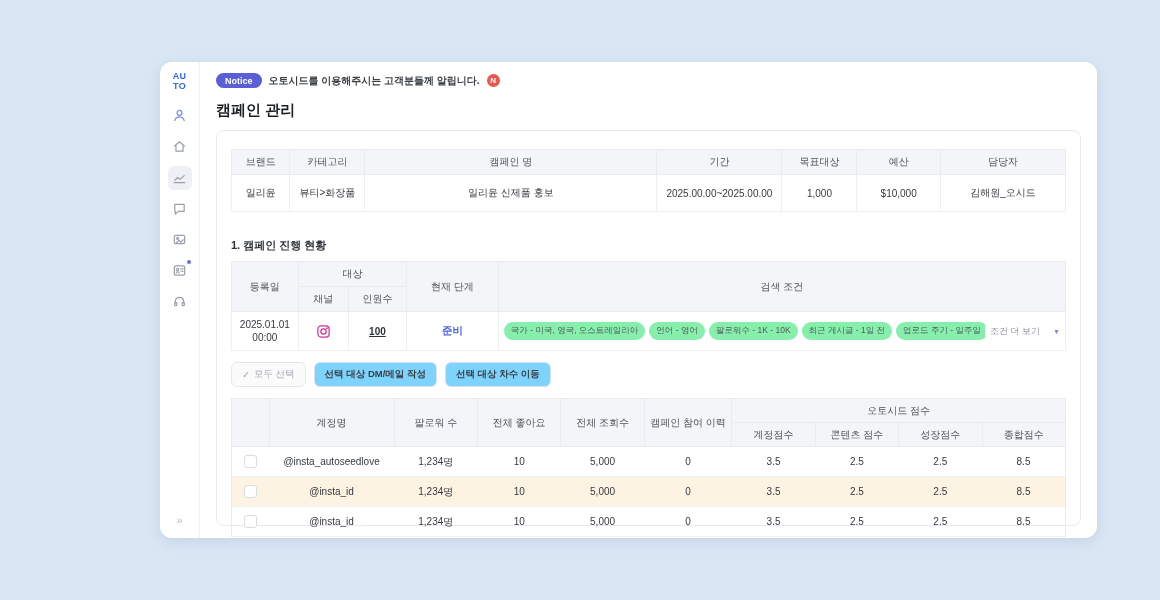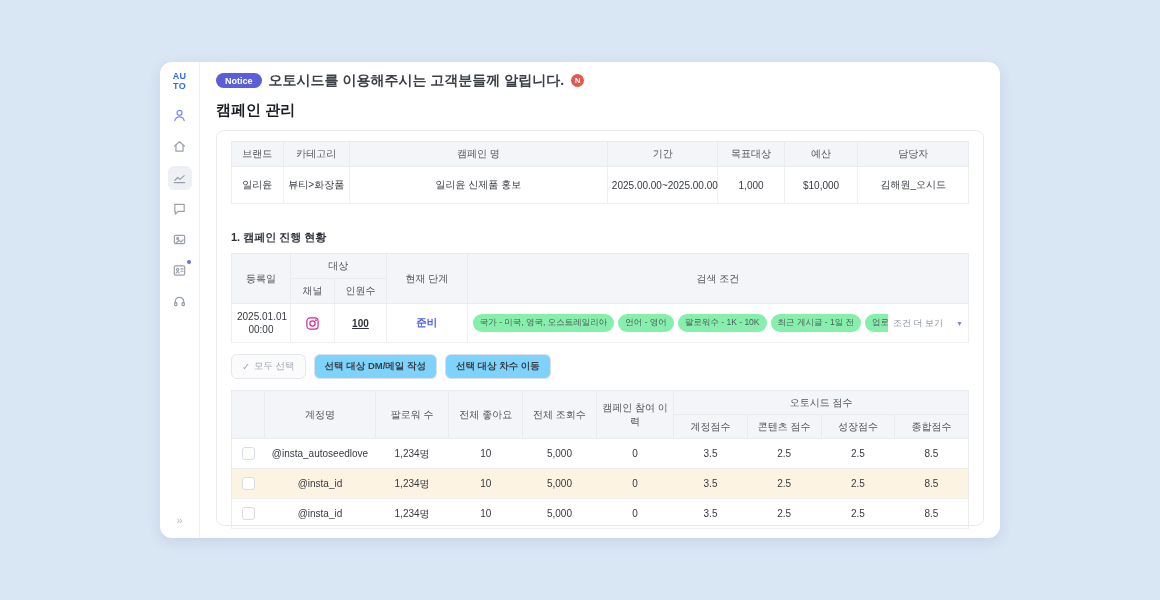--- a/index.html
+++ b/index.html
@@ -1,57 +1,57 @@
 <!DOCTYPE html>
 <html><head>
 <meta charset="utf-8">
 <style>
   * { margin:0; padding:0; box-sizing:border-box; }
   html,body { width:1160px; height:600px; }
   body { background:#d9e6f4; font-family:"Liberation Sans","DejaVu Sans",sans-serif; position:relative; overflow:hidden; }
 
-  .window { position:absolute; left:160px; top:62px; width:840px; height:476px; background:#fff;
+  .window { position:absolute; left:160px; top:62px; width:937px; height:476px; background:#fff;
             border-radius:12px; box-shadow:0 4px 14px rgba(40,60,100,.10); display:flex; overflow:hidden; }
 
   
   .sidebar { width:40px; border-right:1px solid #f0f1f5; display:flex; flex-direction:column; align-items:center;
              padding:10px 0 12px; flex-shrink:0; }
   .logo { display:flex; flex-direction:column; align-items:center; font-weight:800; font-size:9px;
           color:#2f6bf0; line-height:1.1; letter-spacing:.3px; }
   .side-icons { display:flex; flex-direction:column; gap:7px; margin-top:12px; align-items:center; }
   .sicon { width:24px; height:24px; border-radius:6px; display:flex; align-items:center; justify-content:center;
            cursor:pointer; position:relative; }
   .sicon.active { background:#eef0f5; }
   .sicon svg { width:15px; height:15px; stroke:#9aa0ab; fill:none; stroke-width:1.3; stroke-linecap:round; stroke-linejoin:round; }
   .sicon.tinted svg { stroke:#7d8bf0; }
   .dot-badge { position:absolute; top:1px; right:1px; width:4px; height:4px; border-radius:50%; background:#6a6ee0; }
   .collapse { margin-top:auto; color:#b4bac2; font-size:11px; cursor:pointer; }
 
   
   .content { flex:1; padding:10px 16px 12px; display:flex; flex-direction:column; min-width:0; }
   .notice-row { display:flex; align-items:center; gap:7px; height:17px; }
   .notice-badge { background:#5a5fd8; color:#fff; font-size:9px; font-weight:700; padding:2.5px 9px; border-radius:9px; }
-  .notice-text { font-size:14px; color:#3c4046; font-weight:600; }
+  .notice-text { font-size:10px; color:#3c4046; font-weight:600; }
   .notice-icon { width:13px; height:13px; background:#e8574c; border-radius:50%; color:#fff; font-size:8px;
                  font-weight:700; display:flex; align-items:center; justify-content:center; flex-shrink:0; }
   .page-title { font-size:15px; font-weight:700; color:#1b1e23; margin-top:12px; }
 
   .card { margin-top:10px; border:1px solid #e7e9ef; border-radius:8px; padding:10px 14px 12px;
           flex:1; display:flex; flex-direction:column; min-height:0; }
   .sec-head { display:flex; justify-content:space-between; align-items:center; }
   .sec-title { font-size:11px; font-weight:700; color:#2e3238; }
   .edit-btn { display:inline-flex; align-items:center; gap:4px; background:#fff; border:1px solid #bcc3f1;
               color:#4d55cf; font-size:10px; font-weight:700; padding:5px 10px; border-radius:6px; cursor:pointer; }
   .edit-btn svg { width:10px; height:10px; stroke:#4d55cf; fill:none; stroke-width:1.2; }
 
   table { width:100%; border-collapse:collapse; table-layout:fixed; }
   .tbl th { background:#f4f5f8; border:1px solid #e9ebf1; font-size:10px; font-weight:500; color:#4e535b;
             padding:5px 4px; text-align:center; }
   .tbl td { border:1px solid #edeff3; font-size:10px; color:#363a40; padding:8px 4px; text-align:center; }
-  .info-tbl { }
+  .info-tbl { margin-top:8px; }
   .info-tbl td { padding:11px 4px; }
 
   .sec-title2 { margin-top:26px; font-size:11px; font-weight:700; color:#2e3238; }
   .progress-tbl { margin-top:8px; }
   .progress-tbl td { padding:6px 5px; }
   .date-cell div { line-height:1.3; }
   .count-link { text-decoration:underline; font-weight:600; color:#2e3238; cursor:pointer; }
   .stage { color:#4f63e0; font-weight:700; font-size:10.5px; }
   .insta svg { width:15px; height:15px; stroke:#cf2e92; fill:none; stroke-width:1.3; vertical-align:middle; }
   .cond { display:flex; align-items:center; gap:5px; min-width:0; }

